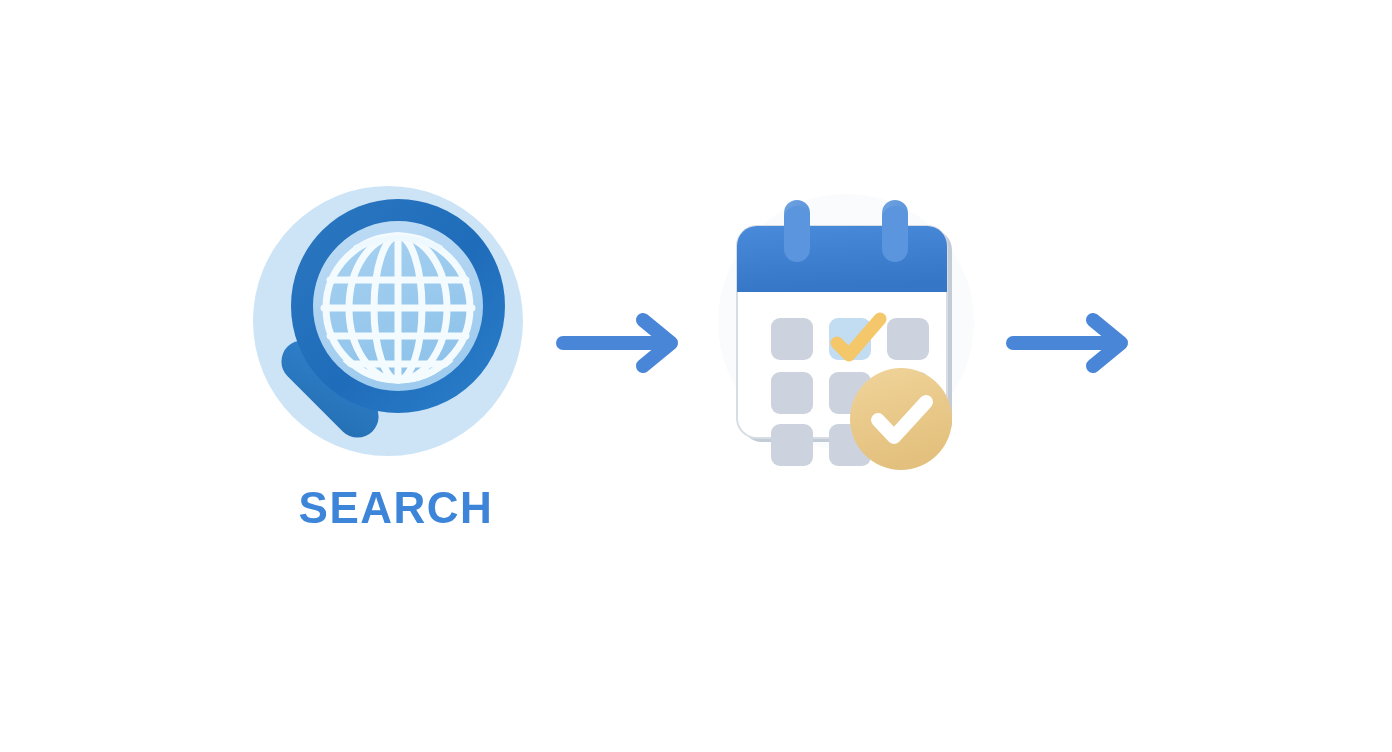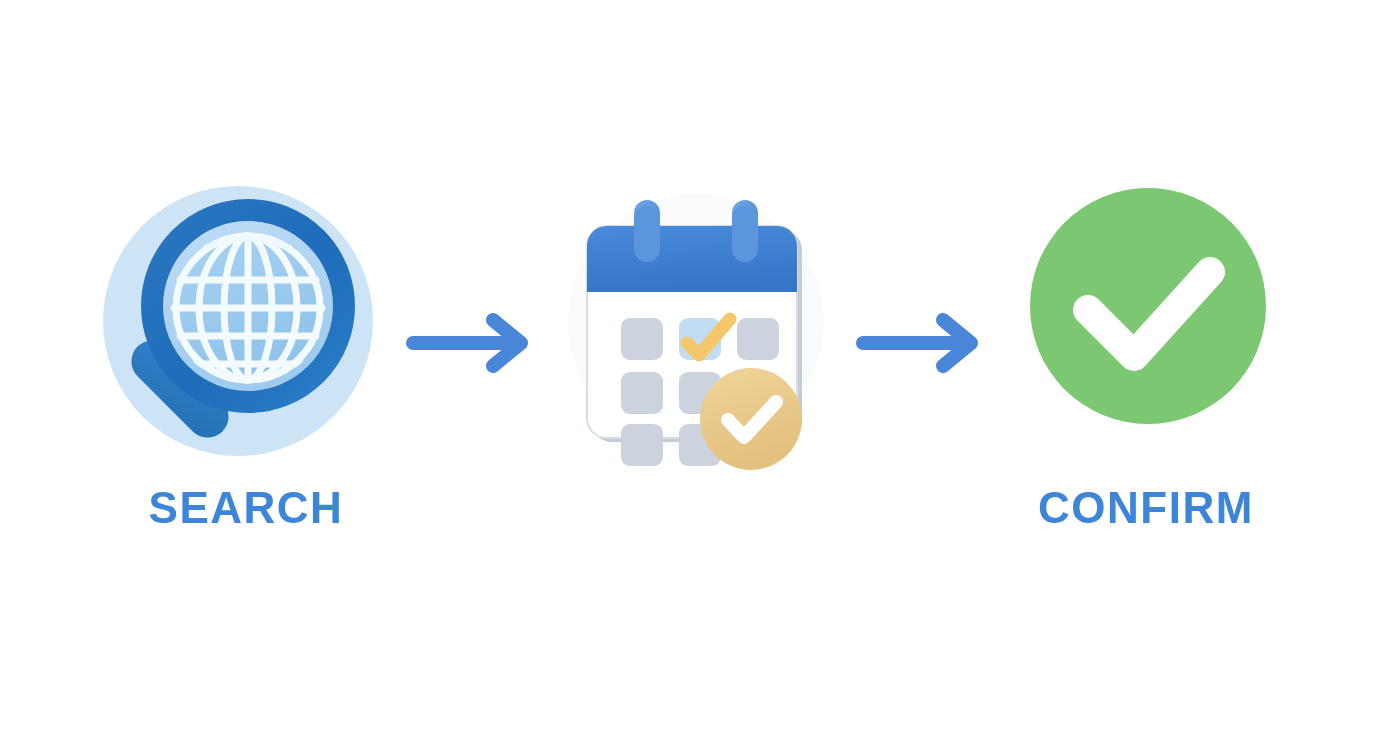--- a/index.html
+++ b/index.html
@@ -201,23 +201,14 @@
 
   <div class="arrow">
     <svg width="140" height="70" viewBox="0 0 140 70" xmlns="http://www.w3.org/2000/svg">
       <g fill="none" stroke="#4a86d8" stroke-width="14" stroke-linecap="round" stroke-linejoin="round">
         <path d="M 12 35 H 112"></path>
         <path d="M 92 12 L 120 35 L 92 58"></path>
       </g>
     </svg>
   </div>
 
-  <div class="step">
-    <div class="icon-wrap">
-      <svg width="300" height="300" viewBox="0 0 300 300" xmlns="http://www.w3.org/2000/svg">
-        <circle cx="152" cy="130" r="118" fill="#7bc772"></circle>
-        <path d="M 92 134 L 138 180 L 214 96" fill="none" stroke="#ffffff" stroke-width="30" stroke-linecap="round" stroke-linejoin="round"></path>
-      </svg>
-    </div>
-    <div class="step-label">CONFIRM</div>
-  </div>
 
 </div>
 
 </body></html>

